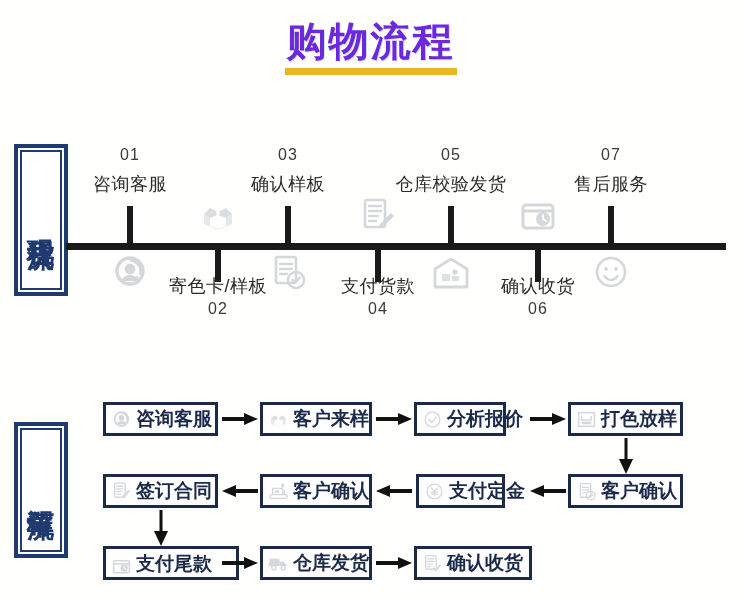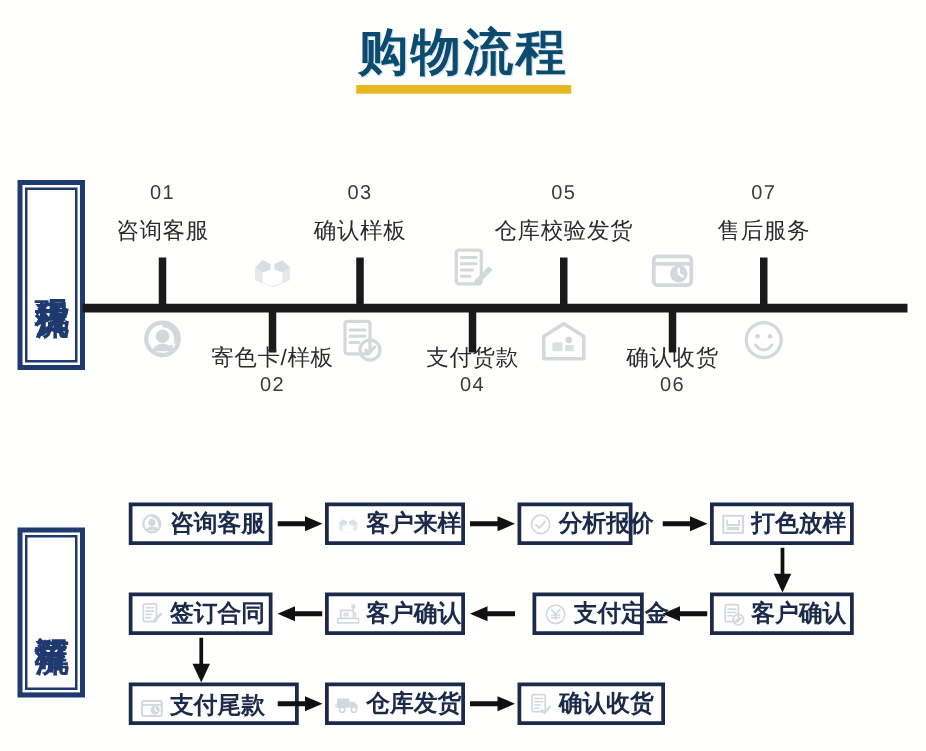--- a/index.html
+++ b/index.html
@@ -22,21 +22,21 @@
     width: 741px;
     text-align: center;
   }
   #page-title {
     display: inline-block;
     position: relative;
     font-family: "DejaVu Serif", "Liberation Serif", serif;
     font-weight: bold;
     font-size: 40px;
     letter-spacing: 2px;
-    color: #0c4a6e;
+    color: #6d28d9;
     padding: 0 4px 6px 4px;
     text-shadow: 1px 1px 0 #cfe3f5;
   }
   #title-underline {
     position: absolute;
     left: 2px; right: 2px; bottom: 0px;
     height: 7px;
     background: #e8b820;
   }
 
@@ -353,21 +353,21 @@
           <svg viewBox="0 0 40 40">
             <rect x="4" y="26" width="32" height="7" rx="1.5" fill="none" stroke="#9aa3ad" stroke-width="2.6"></rect>
             <path d="M9 26V14h16l6 5v7" fill="none" stroke="#9aa3ad" stroke-width="2.6" stroke-linejoin="round"></path>
             <rect x="13" y="17" width="8" height="6" fill="#9aa3ad" opacity="0.8"></rect>
             <path d="M28 14V9M28 19v5" stroke="#9aa3ad" stroke-width="2.4" stroke-linecap="round"></path>
             <circle cx="28" cy="8" r="2.3" fill="none" stroke="#9aa3ad" stroke-width="2.2"></circle>
           </svg>
         </span>
         <span class="flow-txt">客户确认</span>
       </div>
-      <div class="flow-box" style="left: 426px; top: 94px; width: 89px;">
+      <div class="flow-box" style="left: 416px; top: 94px; width: 89px;">
         <span class="flow-ico">
           <svg viewBox="0 0 40 40">
             <circle cx="20" cy="20" r="14" fill="none" stroke="#9aa3ad" stroke-width="2.6"></circle>
             <path d="M14 13l6 7 6-7M14 21h12M14 25h12M20 20v7" fill="none" stroke="#9aa3ad" stroke-width="2.4" stroke-linecap="round"></path>
           </svg>
         </span>
         <span class="flow-txt">支付定金</span>
       </div>
       <div class="flow-box" style="left: 568px; top: 94px; width: 115px;">
         <span class="flow-ico">

